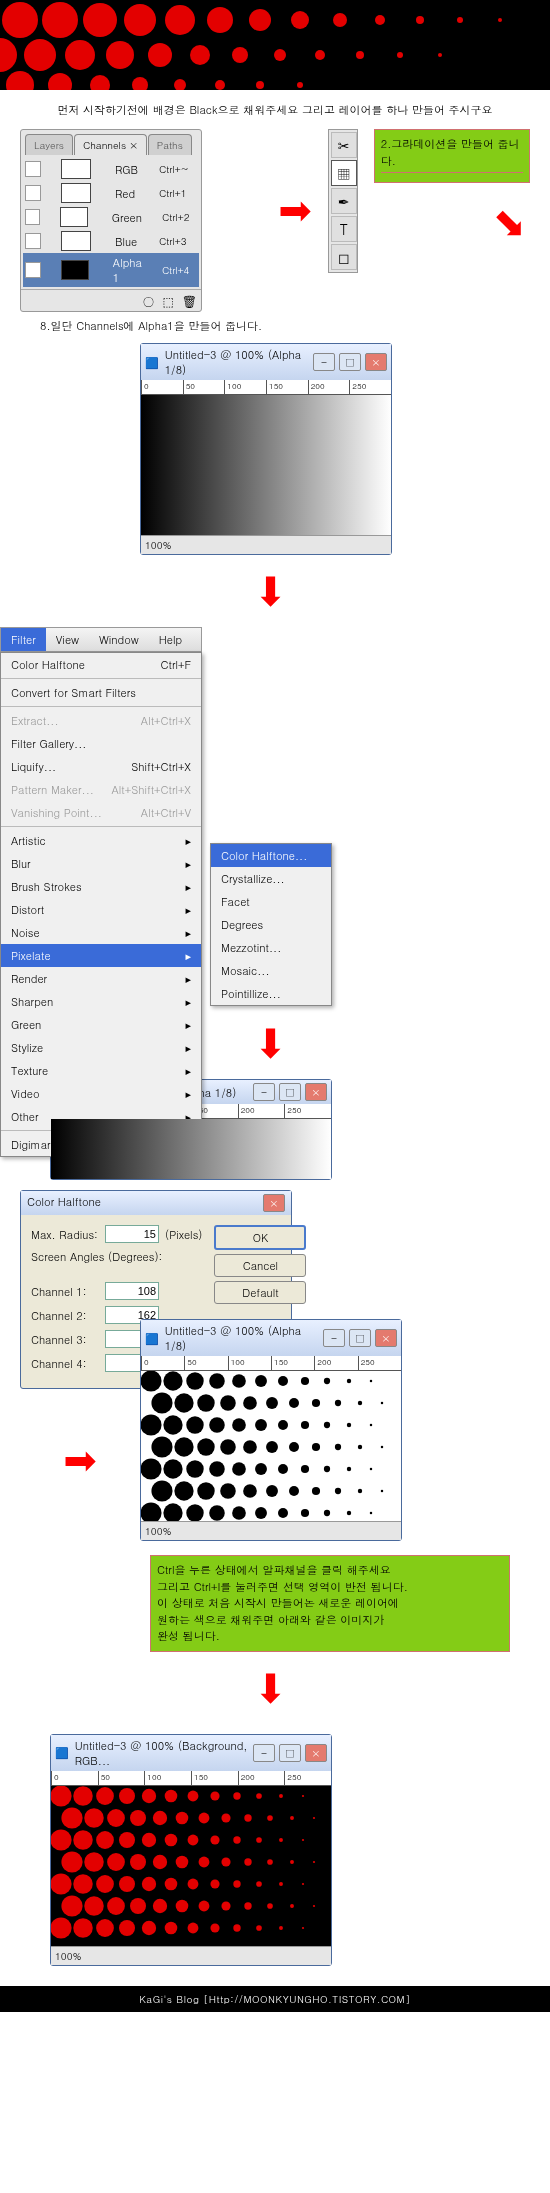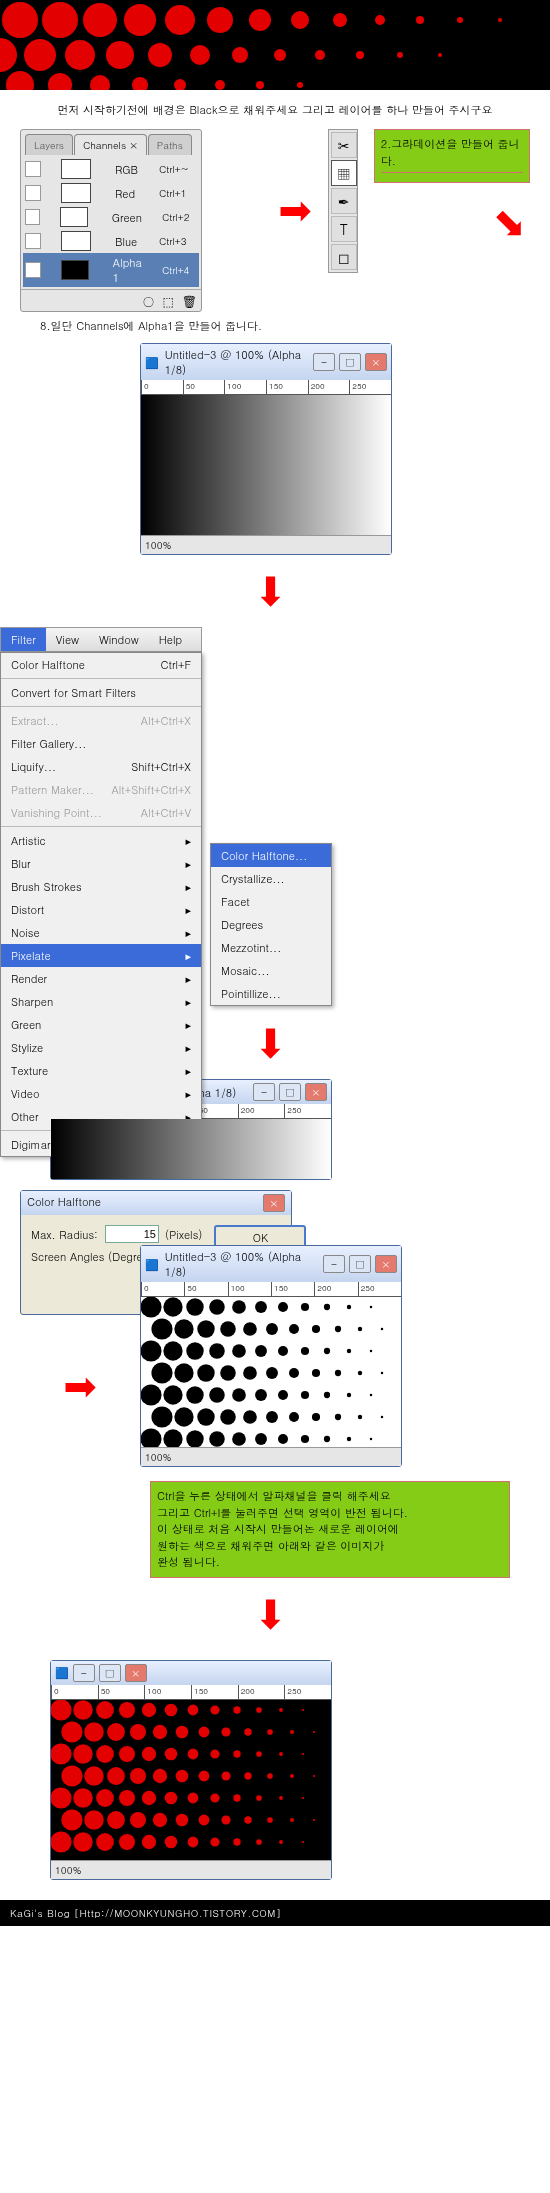--- a/index.html
+++ b/index.html
@@ -47,21 +47,21 @@
 .dialog-title{background:linear-gradient(#e8f0ff,#c5d5ef);padding:3px 6px;font-size:11px;display:flex}
 .dialog-body{padding:10px;display:flex;gap:12px}
 .dialog-left{flex:1}
 .field-row{display:flex;align-items:center;margin-bottom:6px;gap:6px;font-size:11px}
 .field-row label{width:68px}
 .field-row input{width:48px;border:1px solid #7a9;padding:2px;font-size:11px;text-align:right}
 .dialog-btns{display:flex;flex-direction:column;gap:4px}
 .btn{background:#ece9d8;border:1px solid #888;border-radius:3px;padding:3px 14px;font-size:11px;min-width:60px;text-align:center}
 .btn.primary{border:2px solid #4a7acc}
 .halftone{background:#fff}
-.footer{background:#000;color:#fff;font-size:10px;text-align:left;padding:6px 10px;letter-spacing:.5px}
+.footer{background:#000;color:#fff;font-size:10px;text-align:center;padding:6px 10px;letter-spacing:.5px}
 .center{text-align:center}
 svg{display:block}
 </style>
 </head>
 <body>
 
 <div class="hero">
 <svg width="550" height="90">
 <rect width="550" height="90" fill="#000"></rect>
 <g fill="#e30000">
@@ -335,20 +335,38 @@
         <span class="win-btn close">×</span>
       </div>
     <div class="dialog-body">
       <div class="dialog-left">
         <div class="field-row">
             <label>Max. Radius:</label>
             <input value="15" style="">
             <span>(Pixels)</span>
           </div>
         <div style="margin-bottom:18px">Screen Angles (Degrees):</div>
+        <div id="dlg-channels">
+            <div class="field-row">
+              <label>Channel 1:</label>
+              <input value="108" style="">
+            </div>
+            <div class="field-row">
+              <label>Channel 2:</label>
+              <input value="162" style="">
+            </div>
+            <div class="field-row">
+              <label>Channel 3:</label>
+              <input value="90" style="">
+            </div>
+            <div class="field-row">
+              <label>Channel 4:</label>
+              <input value="10" style="">
+            </div>
+          </div>
       </div>
       <div class="dialog-btns">
         <div class="btn primary">OK</div>
         <div class="btn">Cancel</div>
         <div class="btn">Default</div>
       </div>
     </div>
   </div>
 </div>
 
@@ -462,20 +480,21 @@
 원하는 색으로 채워주면 아래와 같은 이미지가
 완성 됩니다.</div>
 </div>
 
 <div class="center"><span class="arrow-d" style="transform:rotate(90deg);display:inline-block">➡</span></div>
 
 <div style="padding:10px 0 20px 50px">
   <div class="win" style="width:280px">
     <div class="win-title">
       <span>🟦</span>
+      <span class="t">Untitled-3 @ 100% (Background, RGB...</span>
       <span class="win-btn">–</span>
       <span class="win-btn">□</span>
       <span class="win-btn close">×</span>
     </div>
     <div class="ruler-h" id="ruler4">
         <span>0</span>
         <span>50</span>
         <span>100</span>
         <span>150</span>
         <span>200</span>

